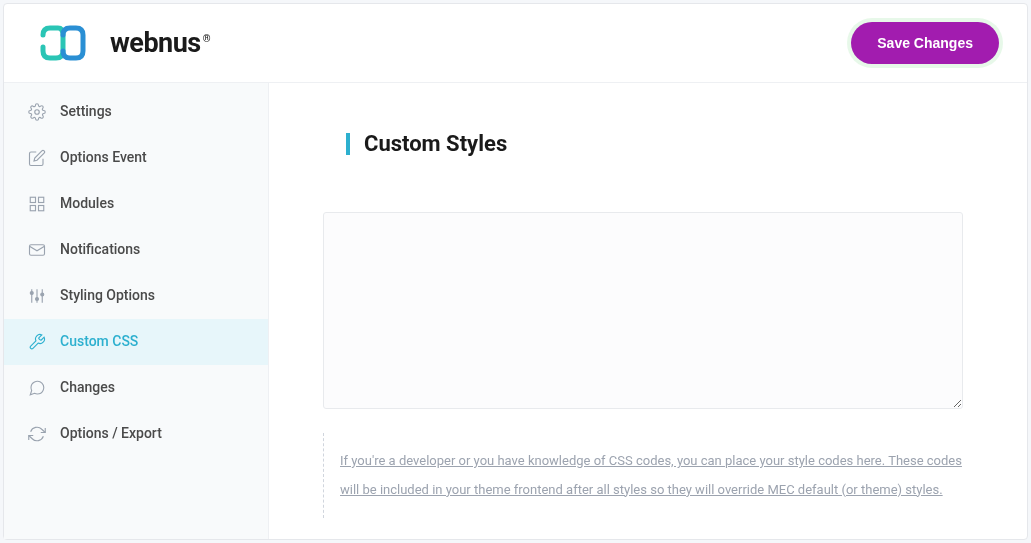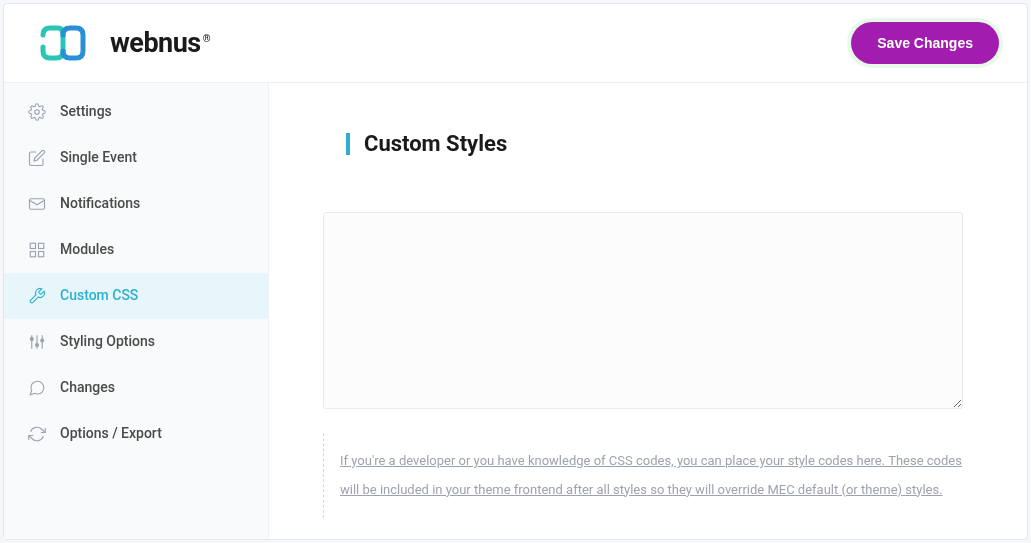--- a/index.html
+++ b/index.html
@@ -187,68 +187,68 @@
         <span>Settings</span>
       </div>
 
       <div class="sidebar-item">
         <span class="sidebar-icon">
           <svg viewBox="0 0 24 24">
               <path d="M11 4H4a2 2 0 0 0-2 2v14a2 2 0 0 0 2 2h14a2 2 0 0 0 2-2v-7"></path>
               <path d="M18.5 2.5a2.12 2.12 0 0 1 3 3L12 15l-4 1 1-4 9.5-9.5z"></path>
             </svg>
         </span>
-        <span>Single Event</span>
-      </div>
-
-      <div class="sidebar-item">
-        <span class="sidebar-icon">
-          <svg viewBox="0 0 24 24">
-              <rect x="2" y="5" width="20" height="14" rx="2"></rect>
-              <polyline points="2,7 12,13 22,7"></polyline>
-            </svg>
-        </span>
-        <span>Notifications</span>
+        <span>Options Event</span>
       </div>
 
       <div class="sidebar-item">
         <span class="sidebar-icon">
           <svg viewBox="0 0 24 24">
               <rect x="3" y="3" width="7" height="7"></rect>
               <rect x="14" y="3" width="7" height="7"></rect>
               <rect x="14" y="14" width="7" height="7"></rect>
               <rect x="3" y="14" width="7" height="7"></rect>
             </svg>
         </span>
         <span>Modules</span>
       </div>
 
-      <div class="sidebar-item active">
-        <span class="sidebar-icon">
-          <svg viewBox="0 0 24 24">
-              <path d="M14.7 6.3a1 1 0 0 0 0 1.4l1.6 1.6a1 1 0 0 0 1.4 0l3.77-3.77a6 6 0 0 1-7.94 7.94l-6.91 6.91a2.12 2.12 0 0 1-3-3l6.91-6.91a6 6 0 0 1 7.94-7.94l-3.76 3.76z"></path>
-            </svg>
-        </span>
-        <span>Custom CSS</span>
+      <div class="sidebar-item">
+        <span class="sidebar-icon">
+          <svg viewBox="0 0 24 24">
+              <rect x="2" y="5" width="20" height="14" rx="2"></rect>
+              <polyline points="2,7 12,13 22,7"></polyline>
+            </svg>
+        </span>
+        <span>Notifications</span>
       </div>
 
       <div class="sidebar-item">
         <span class="sidebar-icon">
           <svg viewBox="0 0 24 24">
               <line x1="5" y1="3" x2="5" y2="21"></line>
               <line x1="12" y1="3" x2="12" y2="21"></line>
               <line x1="19" y1="3" x2="19" y2="21"></line>
               <circle cx="5" cy="8" r="2" fill="currentColor"></circle>
               <circle cx="12" cy="16" r="2" fill="currentColor"></circle>
               <circle cx="19" cy="10" r="2" fill="currentColor"></circle>
             </svg>
         </span>
         <span>Styling Options</span>
       </div>
 
+      <div class="sidebar-item active">
+        <span class="sidebar-icon">
+          <svg viewBox="0 0 24 24">
+              <path d="M14.7 6.3a1 1 0 0 0 0 1.4l1.6 1.6a1 1 0 0 0 1.4 0l3.77-3.77a6 6 0 0 1-7.94 7.94l-6.91 6.91a2.12 2.12 0 0 1-3-3l6.91-6.91a6 6 0 0 1 7.94-7.94l-3.76 3.76z"></path>
+            </svg>
+        </span>
+        <span>Custom CSS</span>
+      </div>
+
       <div class="sidebar-item">
         <span class="sidebar-icon">
           <svg viewBox="0 0 24 24">
               <path d="M21 11.5a8.38 8.38 0 0 1-.9 3.8 8.5 8.5 0 0 1-7.6 4.7 8.38 8.38 0 0 1-3.8-.9L3 21l1.9-5.7a8.38 8.38 0 0 1-.9-3.8 8.5 8.5 0 0 1 4.7-7.6 8.38 8.38 0 0 1 3.8-.9h.5a8.48 8.48 0 0 1 8 8v.5z"></path>
             </svg>
         </span>
         <span>Changes</span>
       </div>
 
       <div class="sidebar-item">

